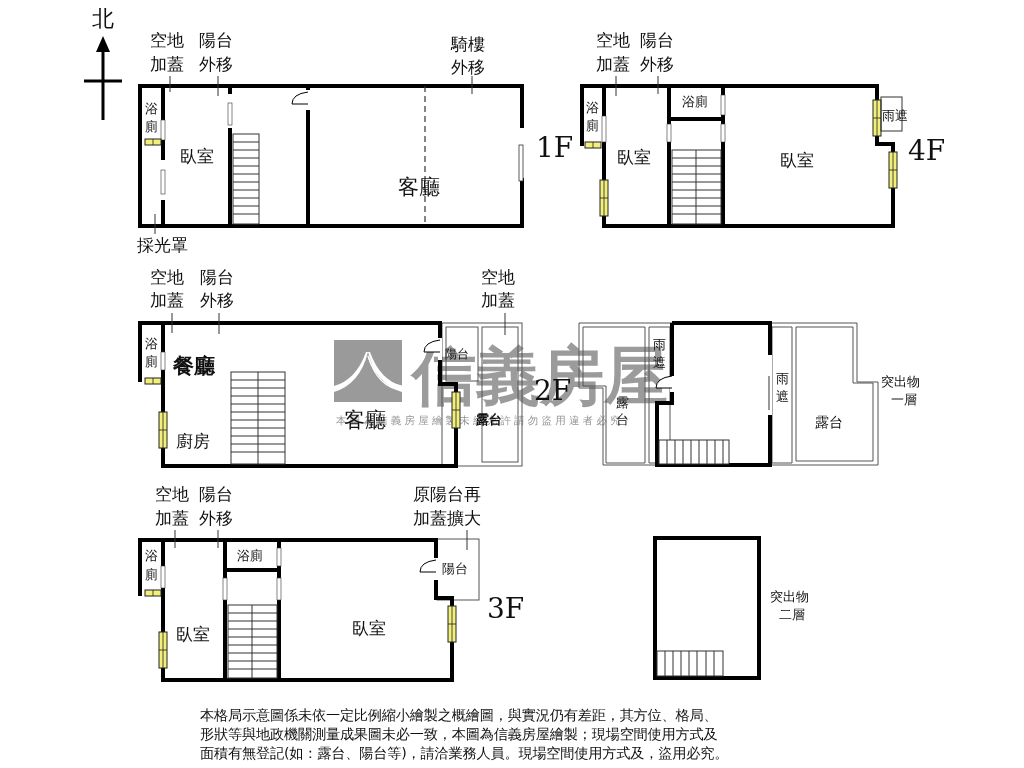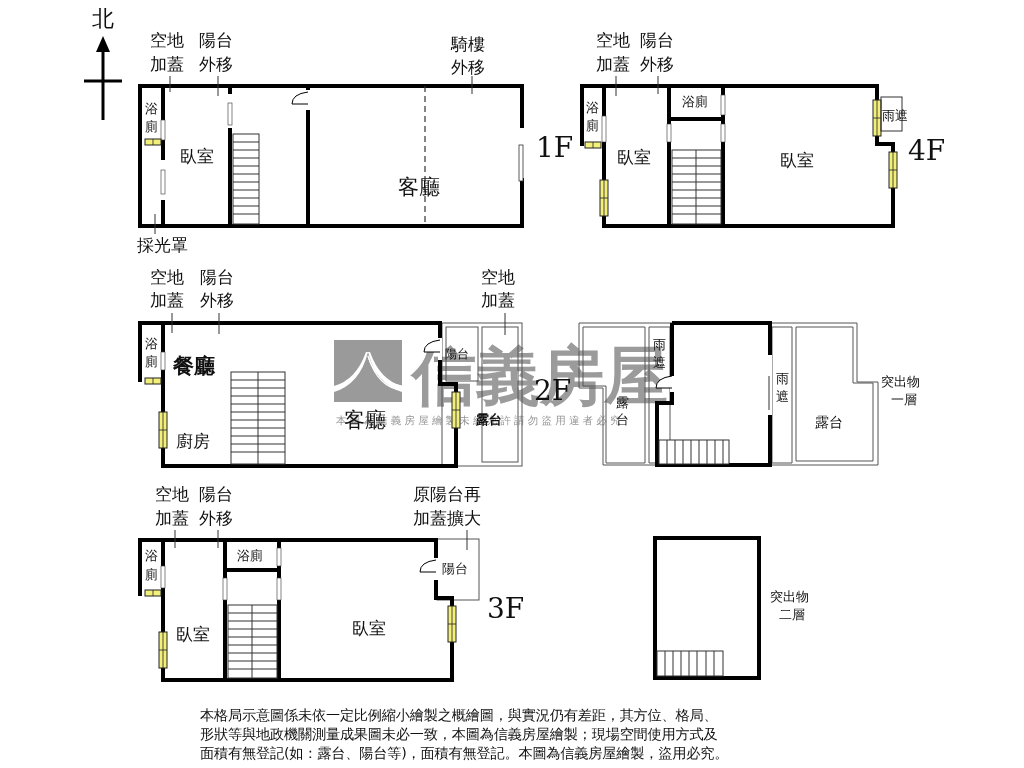--- a/index.html
+++ b/index.html
@@ -293,14 +293,14 @@
       <line x1="714" y1="651" x2="714" y2="676"></line>
     </g>
     <text class="lbl" x="770" y="601" font-size="13">突出物</text>
     <text class="lbl" x="779" y="619" font-size="13">二層</text>
   </g>
 </svg>
 
 <div class="note">
   <div>本格局示意圖係未依一定比例縮小繪製之概繪圖，與實況仍有差距，其方位、格局、</div>
   <div>形狀等與地政機關測量成果圖未必一致，本圖為信義房屋繪製；現場空間使用方式及</div>
-  <div>面積有無登記(如：露台、陽台等)，面積有無登記。本圖為信義房屋繪製，盜用必究。</div>
+  <div>面積有無登記(如：露台、陽台等)，請洽業務人員。現場空間使用方式及，盜用必究。</div>
 </div>
 
 </body></html>

